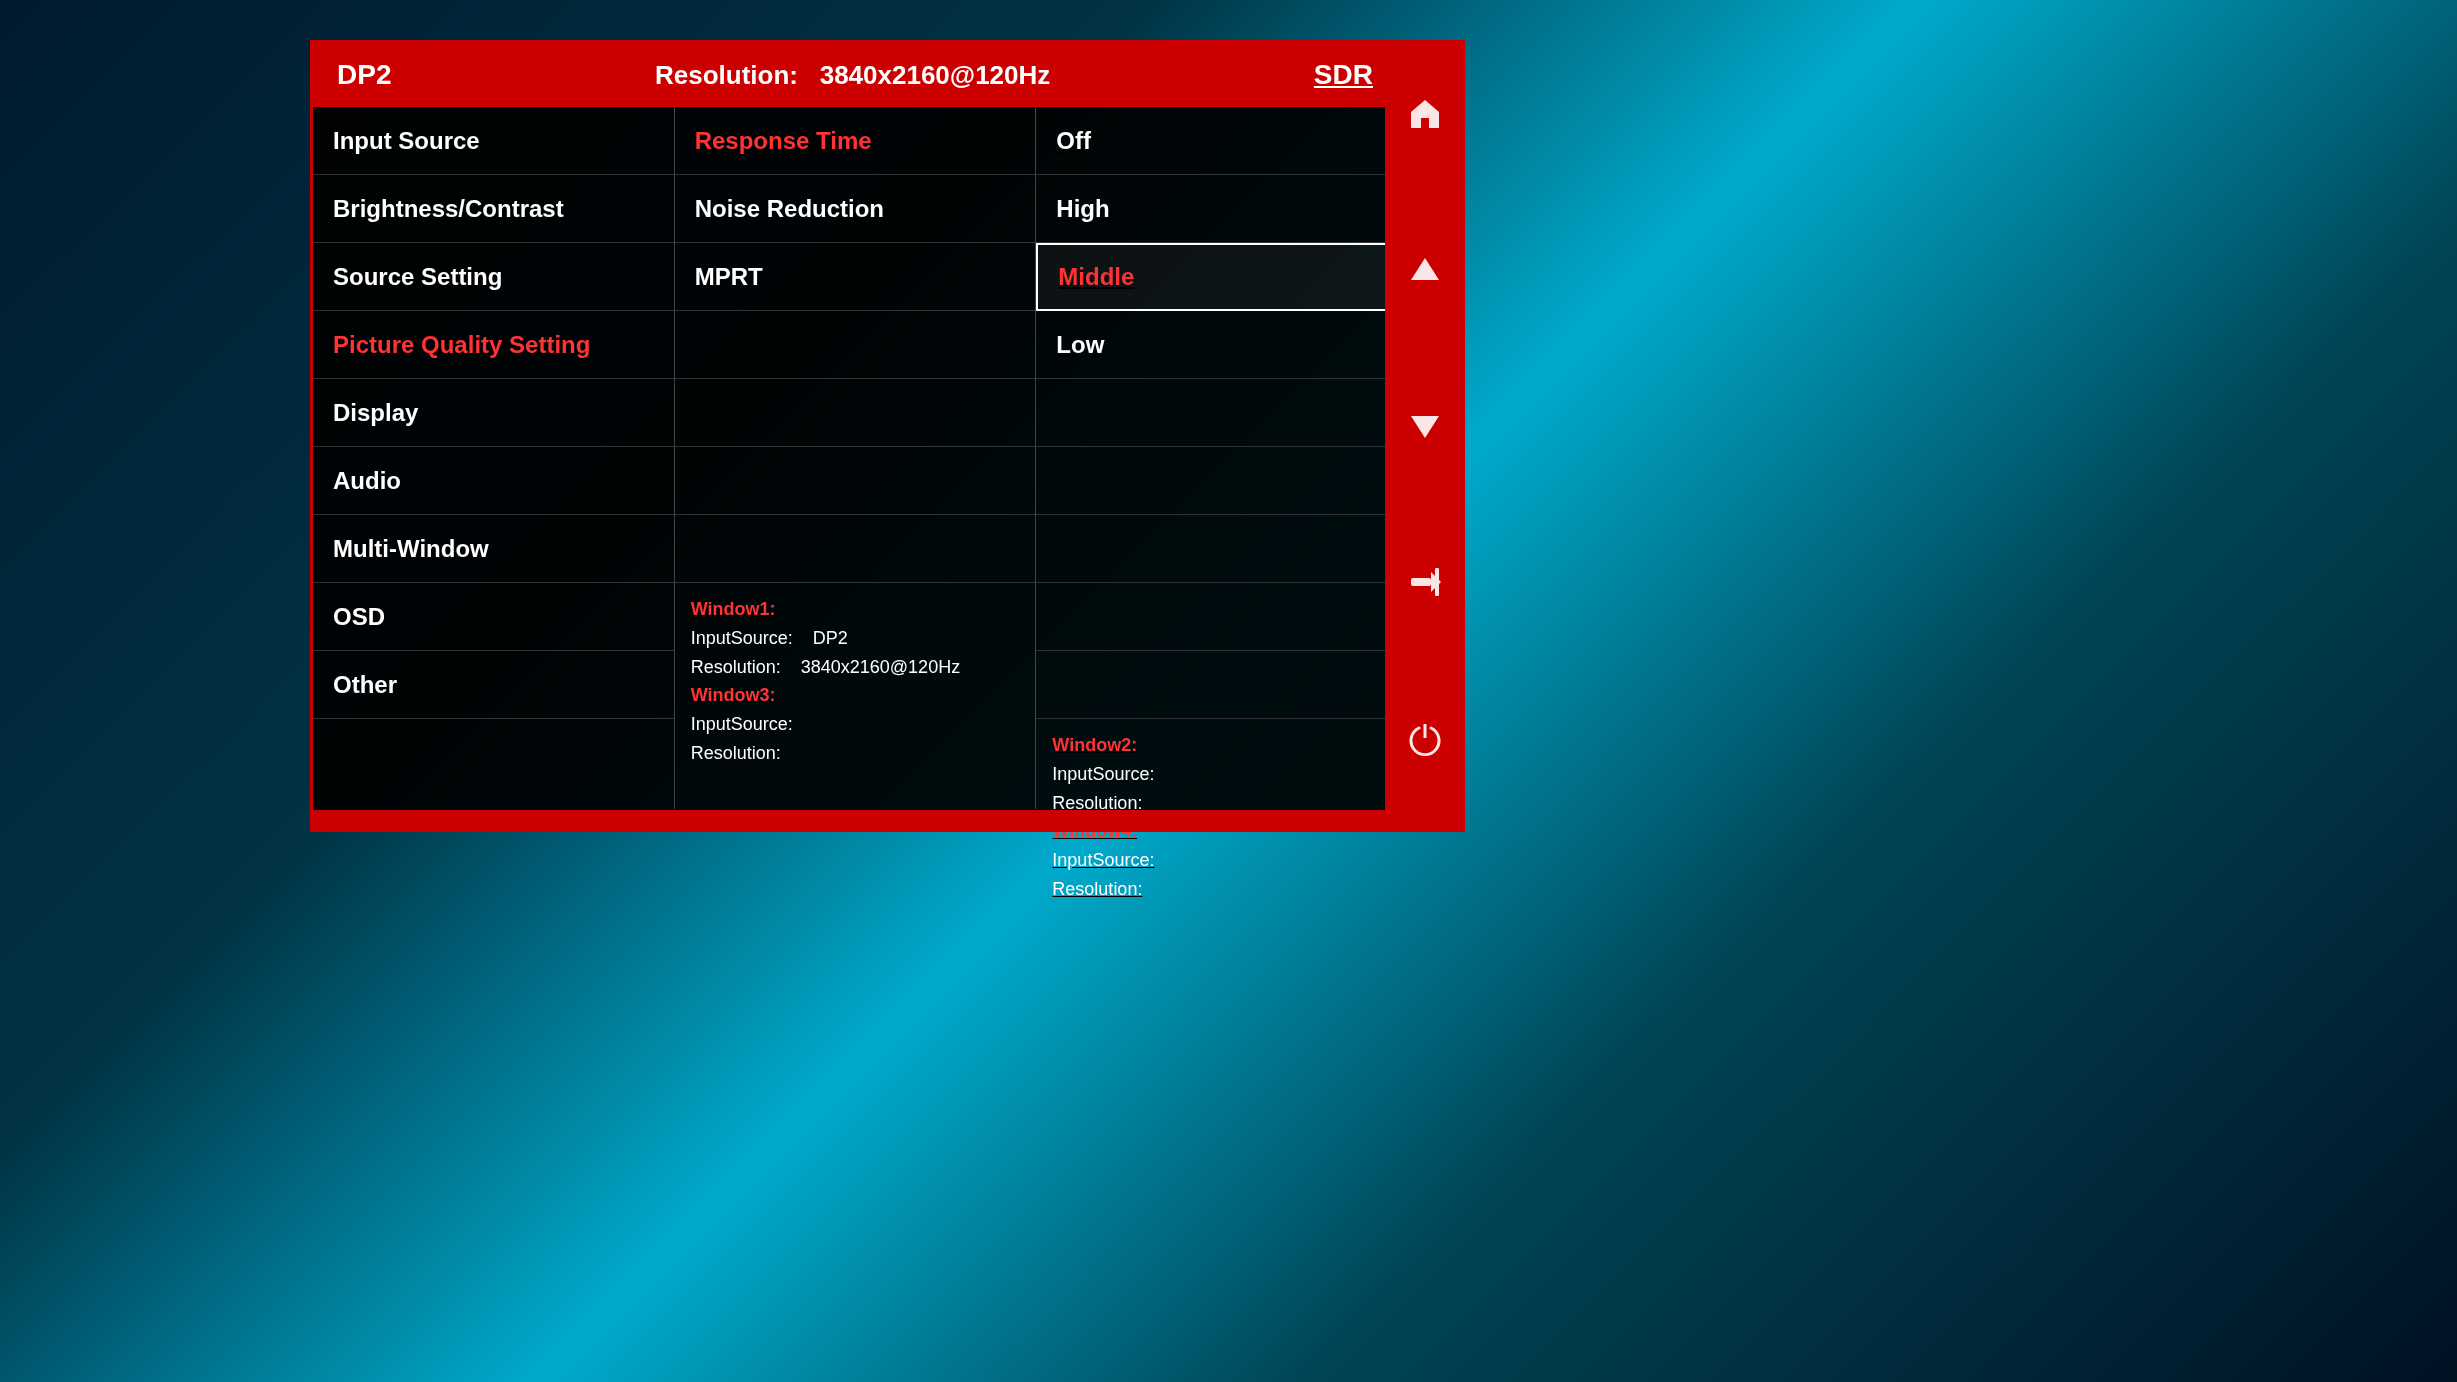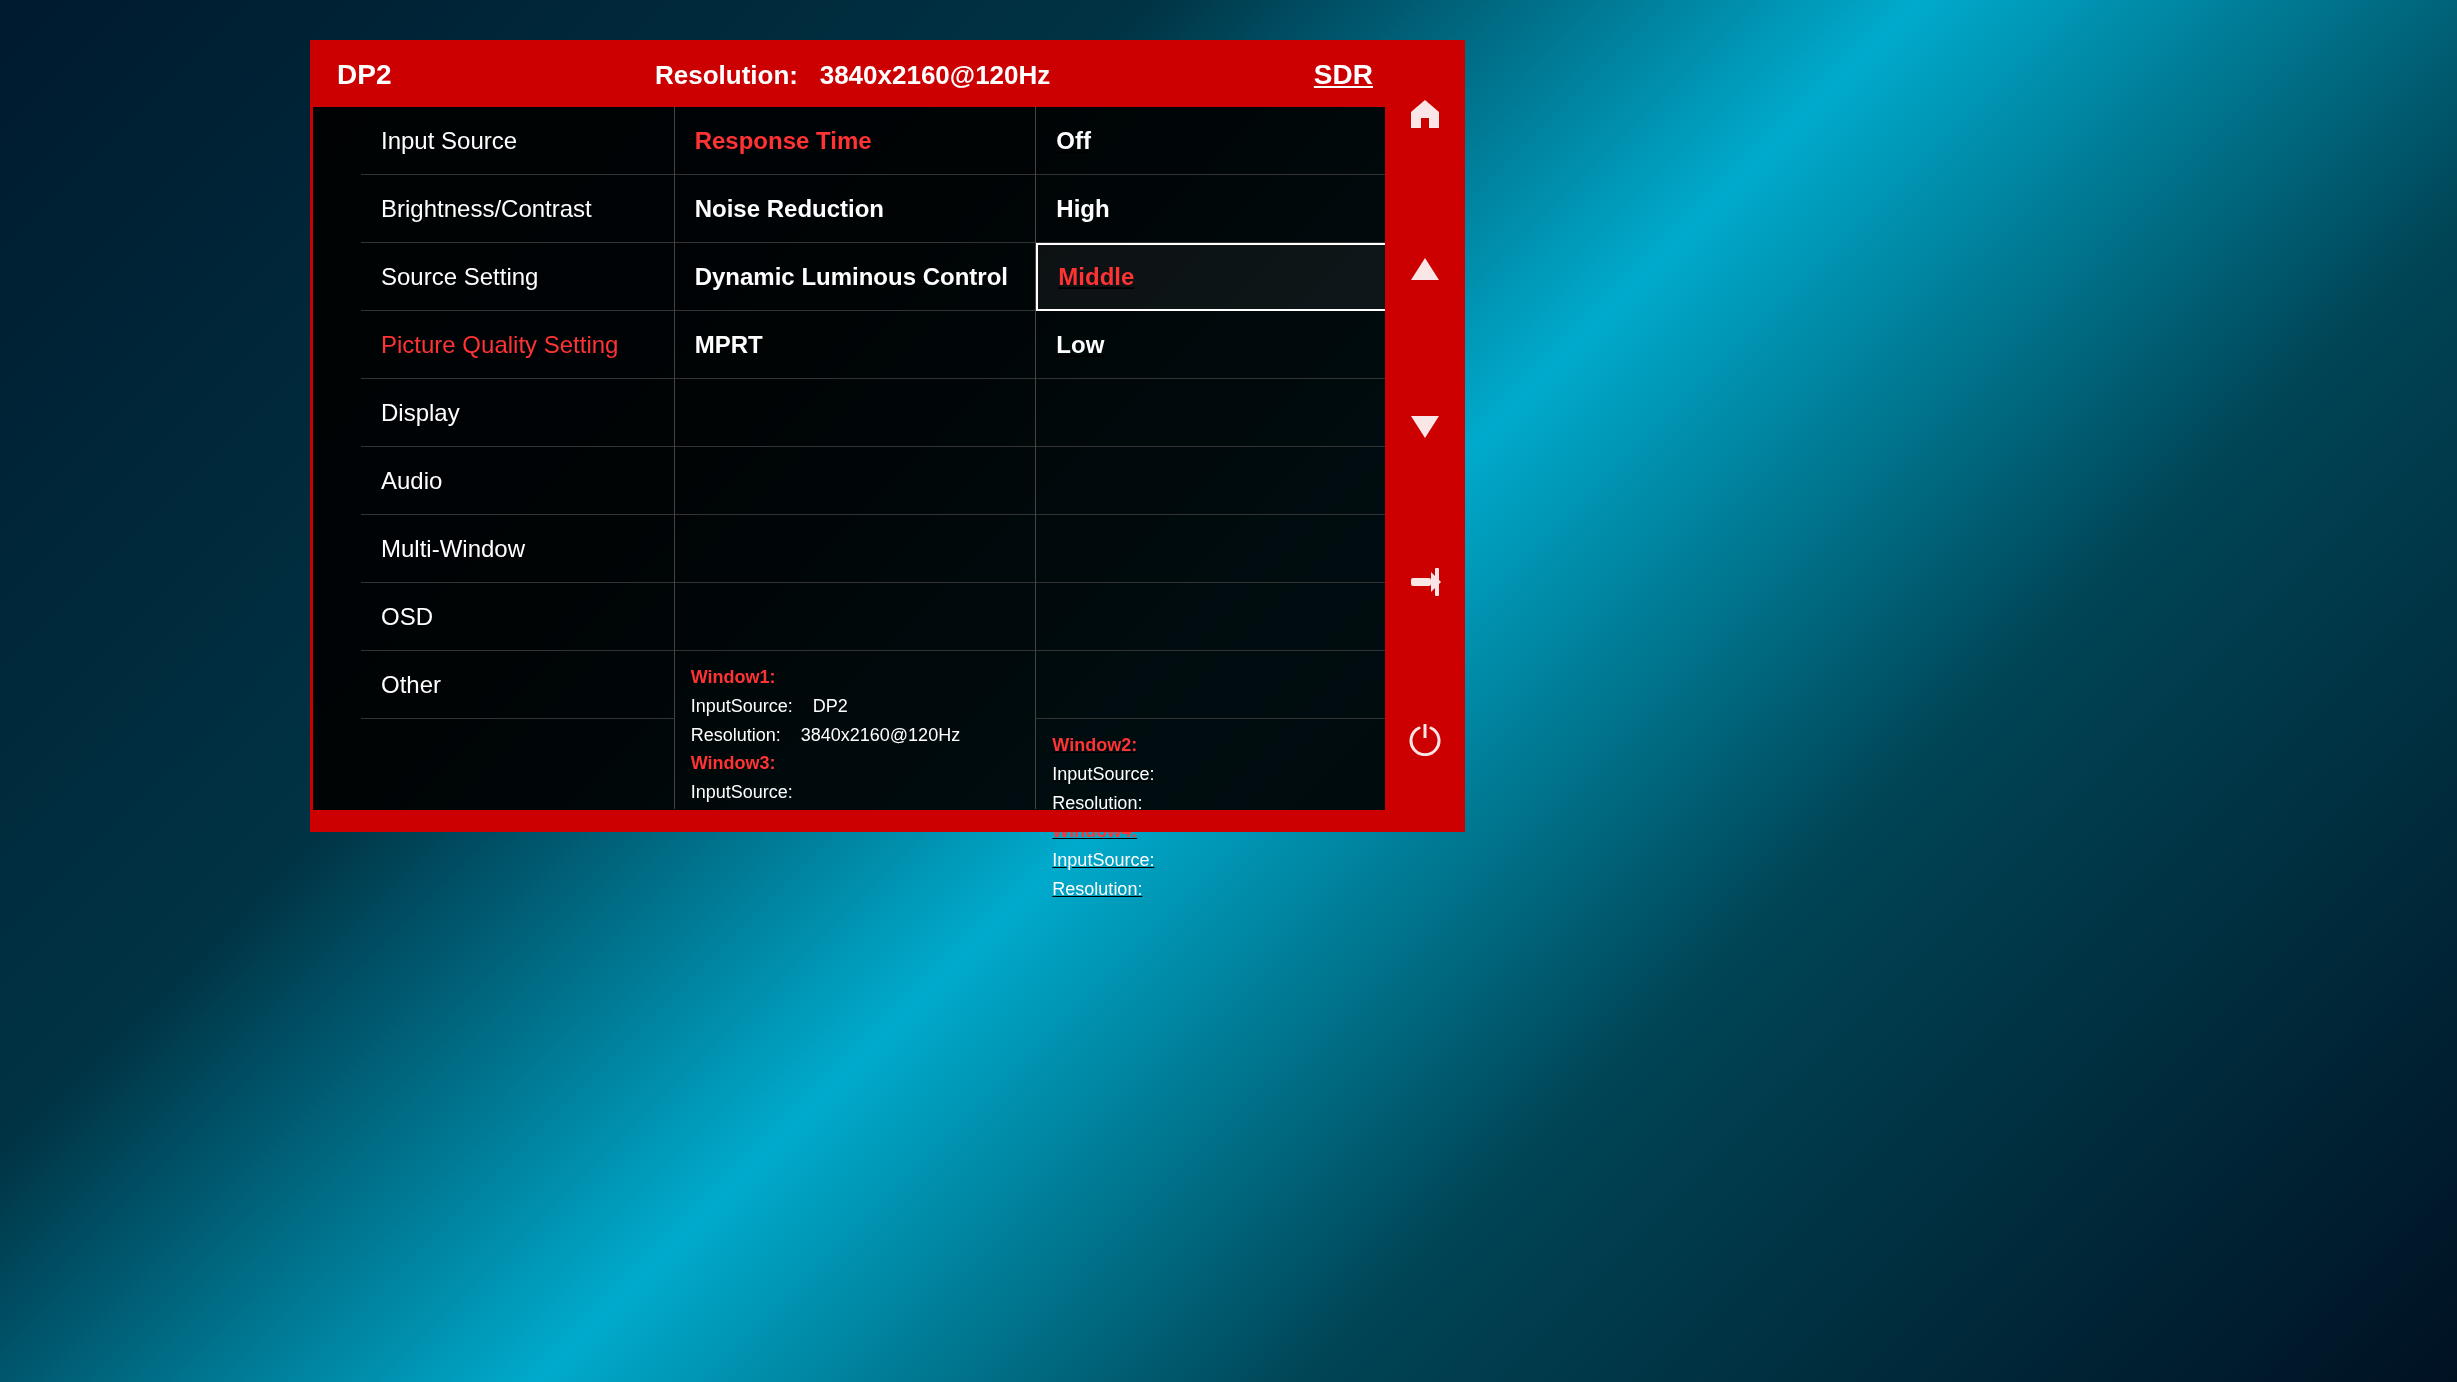--- a/index.html
+++ b/index.html
@@ -80,22 +80,21 @@
     }
 
     .menu-item {
       height: 68px;
       display: flex;
       align-items: center;
       padding: 0 20px;
       border-bottom: 1px solid #333;
       color: #ffffff;
       font-size: 24px;
-      font-weight: normal;
-      margin-left: 48px;
+      font-weight: bold;
     }
 
     .menu-item.active-red {
       color: #ff3333;
     }
 
     
     .value-item {
       height: 68px;
       display: flex;
@@ -216,23 +215,20 @@
     </div>
 
     <div class="col">
       <div class="value-item active-red" style="color:#ff3333;">
         <span>Response Time</span>
       </div>
       <div class="value-item">
         <span>Noise Reduction</span>
       </div>
       <div class="value-item">
-        <span>Dynamic Luminous Control</span>
-      </div>
-      <div class="value-item">
         <span>MPRT</span>
       </div>
       <div class="empty-row"></div>
       <div class="empty-row"></div>
       <div class="empty-row"></div>
       <div class="empty-row"></div>
 
       <div class="bottom-info">
         <div>
           <span class="info-label-red">Window1:</span>

